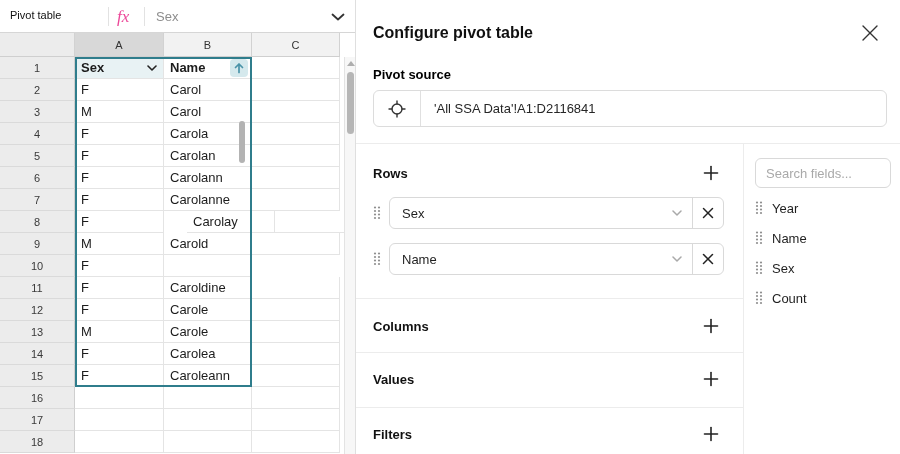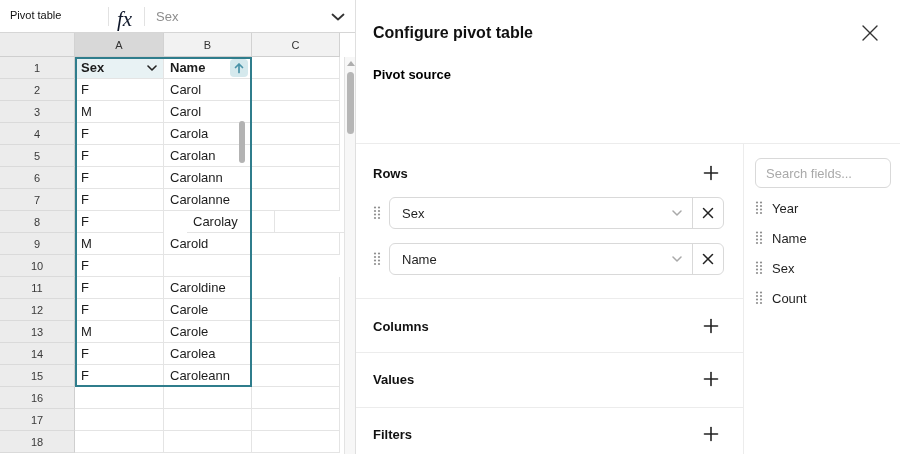--- a/index.html
+++ b/index.html
@@ -5,21 +5,21 @@
   * { margin:0; padding:0; box-sizing:border-box; }
   html,body { background:#fff; }
   body { font-family:"Liberation Sans", sans-serif; }
   .app { position:relative; width:900px; height:454px; background:#fff; overflow:hidden; }
 
   
   .toolbar { position:absolute; left:0; top:0; width:355px; height:33px; background:#fff; border-bottom:1px solid #d6d6d6; }
   .namebox { position:absolute; left:10px; top:9px; font-size:11px; color:#111; }
   .tb-div { position:absolute; top:7px; width:1px; height:19px; background:#e2e2e2; }
   .tb-div.d1 { left:108px; } .tb-div.d2 { left:144px; }
-  .fx { position:absolute; left:117px; top:7px; font-family:"Liberation Serif", serif; font-style:italic; font-size:21px; color:#0f172a; }
+  .fx { position:absolute; left:117px; top:7px; font-family:"Liberation Serif", serif; font-style:italic; font-size:17px; color:#ec4899; }
   .fx-value { position:absolute; left:156px; top:9px; font-size:13px; color:#8d8d8d; }
   .tb-chevron { position:absolute; right:10px; top:13px; }
 
   
   .sheet { position:absolute; left:0; top:33px; width:355px; height:421px; background:#fff; overflow:hidden; }
   #col-headers { display:flex; height:24px; }
   .ch { border-right:1px solid #d2d2d2; border-bottom:1px solid #cfcfcf; background:#f2f2f2;
         font-size:11px; color:#333; display:flex; align-items:center; justify-content:center; }
   .ch.corner { width:75px; background:#ececec; }
   .ch.sel { background:#d8d8d8; }
@@ -220,20 +220,32 @@
   </div>
 
   <div class="panel">
     <div class="panel-title">Configure pivot table</div>
     <svg class="close-btn" viewBox="0 0 18 18">
         <line x1="2" y1="2" x2="16" y2="16" stroke="#333" stroke-width="1.4" stroke-linecap="round"></line>
         <line x1="16" y1="2" x2="2" y2="16" stroke="#333" stroke-width="1.4" stroke-linecap="round"></line>
       </svg>
 
     <div class="src-label">Pivot source</div>
+    <div class="src-box">
+      <div class="src-icon">
+        <svg width="18" height="18" viewBox="0 0 18 18">
+            <circle cx="9" cy="9" r="5" fill="none" stroke="#333" stroke-width="1.4"></circle>
+            <line x1="9" y1="1" x2="9" y2="4" stroke="#333" stroke-width="1.4" stroke-linecap="round"></line>
+            <line x1="9" y1="14" x2="9" y2="17" stroke="#333" stroke-width="1.4" stroke-linecap="round"></line>
+            <line x1="1" y1="9" x2="4" y2="9" stroke="#333" stroke-width="1.4" stroke-linecap="round"></line>
+            <line x1="14" y1="9" x2="17" y2="9" stroke="#333" stroke-width="1.4" stroke-linecap="round"></line>
+          </svg>
+      </div>
+      <div class="src-value">'All SSA Data'!A1:D2116841</div>
+    </div>
 
     <div class="hdiv full"></div>
     <div class="hdiv s1"></div>
     <div class="hdiv s2"></div>
     <div class="hdiv s3"></div>
     <div class="vdiv"></div>
 
     <div class="sec-label" style="top:166px">Rows</div>
     <svg class="plus-btn" style="top:165px" viewBox="0 0 16 16">
         <line x1="8" y1="1.5" x2="8" y2="14.5" stroke="#222" stroke-width="1.6" stroke-linecap="round"></line>

